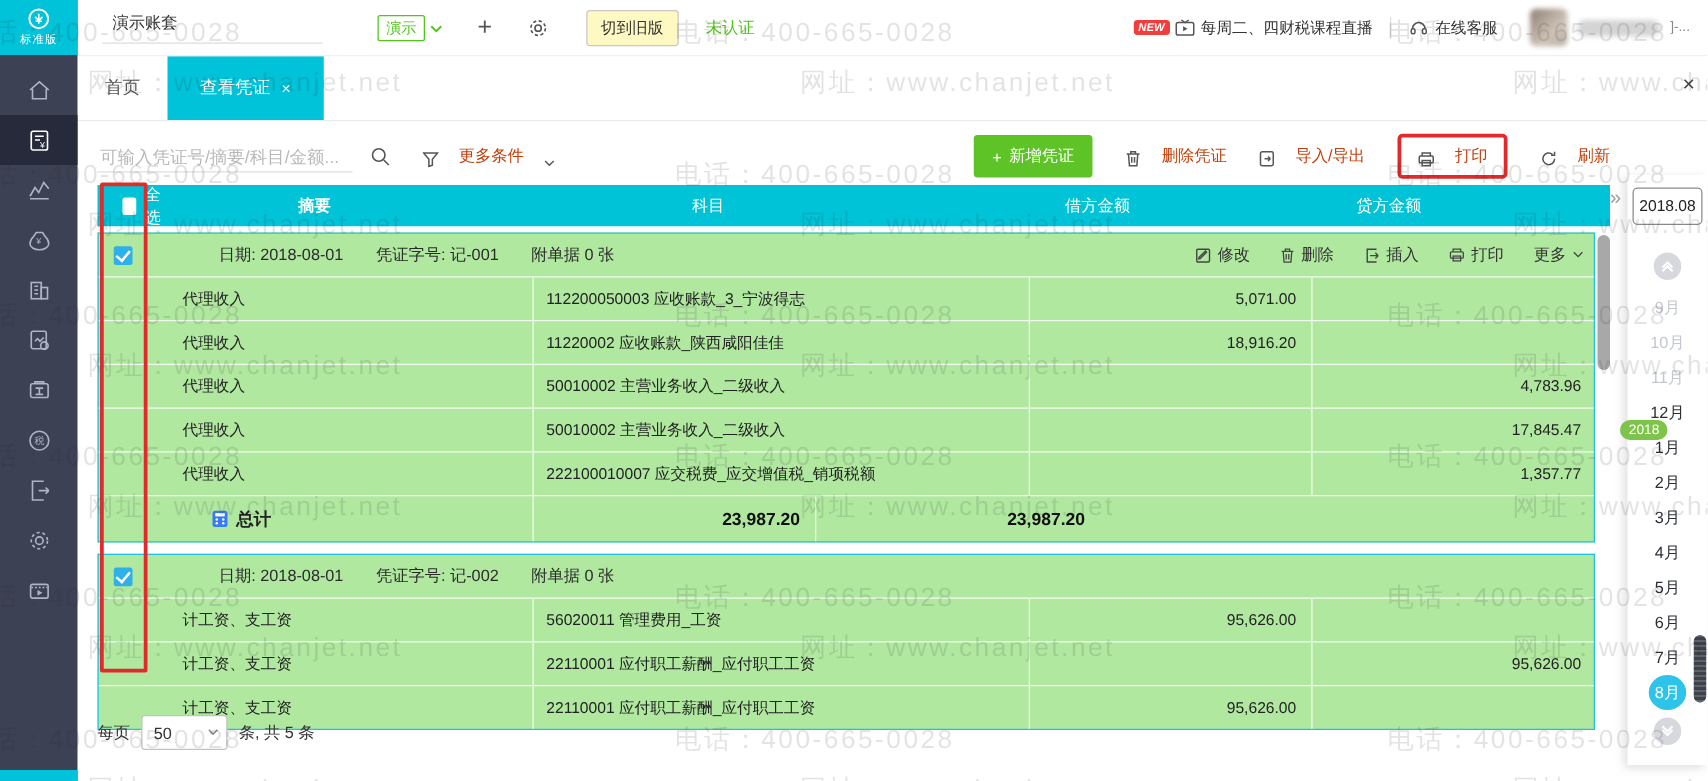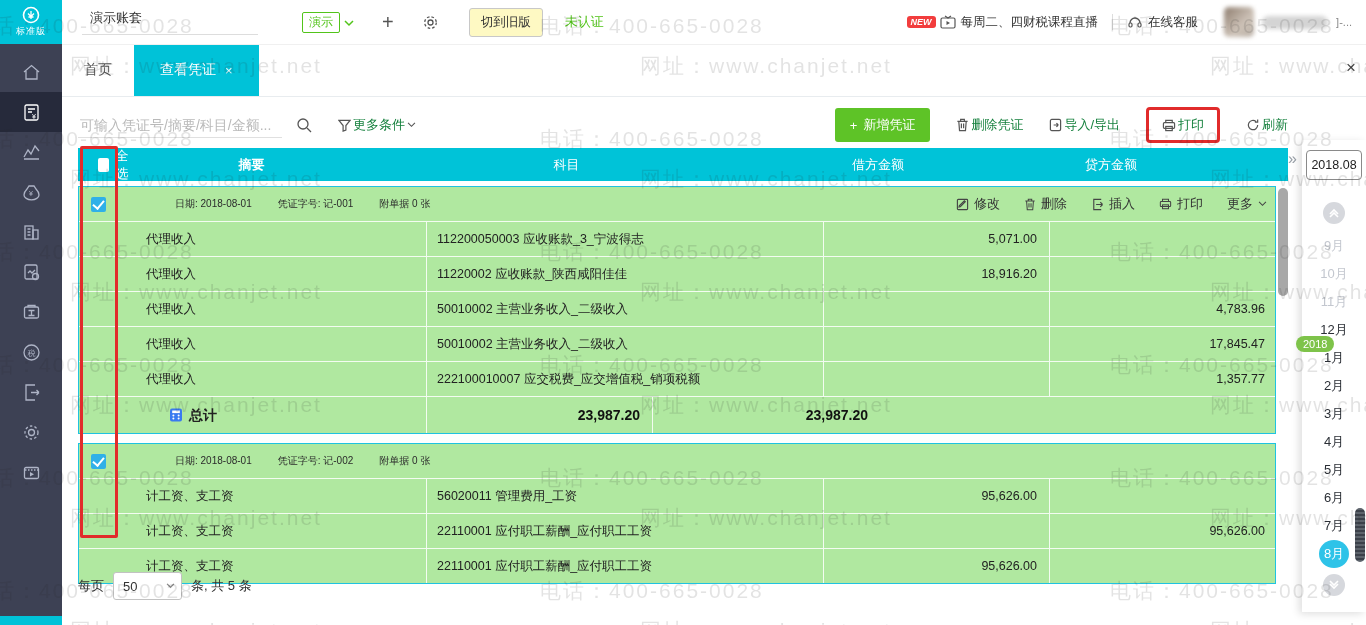--- a/index.html
+++ b/index.html
@@ -50,21 +50,21 @@
   .tab-active{display:flex;align-items:center;gap:9px;padding:0 26px;background:#00c2d8;
         color:#fff;font-size:14px;cursor:pointer;}
   .tab-x{font-size:13px;opacity:.9;}
   .row-close{position:absolute;right:10px;top:14px;font-size:17px;color:#444;cursor:pointer;}
   
   .toolbar{position:absolute;left:78px;top:104px;width:1210px;height:42px;display:flex;
         align-items:center;z-index:5;}
   .search-inp{width:200px;border:none;outline:none;border-bottom:1px solid #e0e0e0;
         font-size:14px;padding:4px 2px;color:#3b82f6;background:transparent;}
   .search-inp::placeholder{color:#b9b9b9;}
-  .ic-btn{display:flex;align-items:center;gap:2px;color:#15803d;font-size:13px;cursor:pointer;}
+  .ic-btn{display:flex;align-items:flex-end;gap:16px;color:#c2410c;font-size:13px;cursor:pointer;}
   .ic-btn svg{stroke:#555;fill:none;stroke-width:1.3;}
   .mag{margin-left:14px;}
   .filter{margin-left:26px;}
   .tool-right{margin-left:auto;display:flex;align-items:center;gap:26px;}
   .btn-green{background:#5ec327;color:#fff;border:none;border-radius:3px;padding:8px 15px;
         font-size:13px;display:flex;align-items:center;gap:6px;cursor:pointer;}
   .red-box{border:3px solid #e12b2b;border-radius:4px;padding:6px 13px;display:flex;align-items:center;}
   
   .thead{position:absolute;left:78px;top:148px;width:1210px;height:33px;background:#00c3d8;
         color:#fff;display:flex;align-items:center;font-size:13px;z-index:4;}
@@ -74,21 +74,21 @@
   .th.sum{width:233px;font-weight:bold;} .th.sub{width:397px;} .th.deb{width:226px;} .th.cre{width:240px;}
   
   #vouchers{position:absolute;left:78px;top:186px;width:1198px;z-index:3;}
   .voucher{background:#b0e8a0;border:1px solid #1fc3e0;box-sizing:border-box;margin-bottom:9px;}
   .vrow{display:flex;align-items:center;height:34px;position:relative;}
   .vrow + .vrow{border-top:1px solid rgba(255,255,255,.85);}
   .rowcheck{width:15px;height:15px;background:#2fb0e8;border-radius:2px;margin-left:12px;
         position:relative;cursor:pointer;flex:none;}
   .rowcheck::after{content:'';position:absolute;left:4px;top:1px;width:5px;height:9px;
         border:solid #fff;border-width:0 2px 2px 0;transform:rotate(40deg);}
-  .vmeta{margin-left:69px;display:flex;gap:26px;font-size:10px;color:#2b2b2b;}
+  .vmeta{margin-left:69px;display:flex;gap:26px;font-size:13px;color:#2b2b2b;}
   .vactions{position:absolute;right:8px;top:0;height:34px;display:flex;align-items:center;gap:24px;}
   .vact{display:flex;align-items:center;gap:5px;font-size:13px;color:#333;cursor:pointer;}
   .vact svg{stroke:#444;fill:none;stroke-width:1.2;}
   .vcell{box-sizing:border-box;height:34px;line-height:34px;font-size:12.5px;color:#222;
         white-space:nowrap;overflow:hidden;}
   .c-gap{width:57px;flex:none;}
   .c-sum{width:290px;padding-left:10px;flex:none;}
   .c-sub{width:397px;padding-left:10px;border-left:1px solid rgba(255,255,255,.85);flex:none;}
   .c-deb{width:226px;padding-right:12px;text-align:right;border-left:1px solid rgba(255,255,255,.85);flex:none;}
   .c-cre{width:228px;padding-right:12px;text-align:right;border-left:1px solid rgba(255,255,255,.85);flex:none;}

